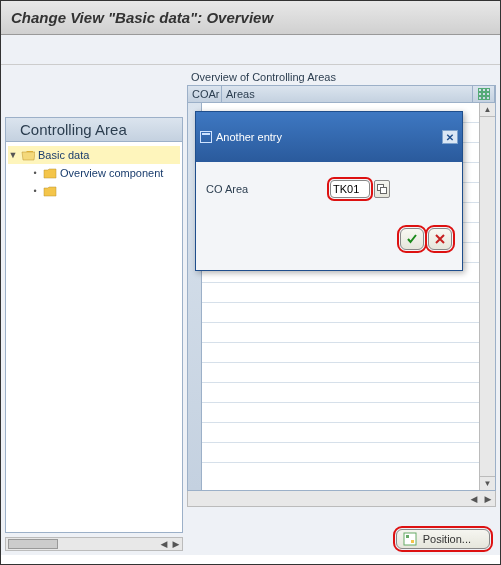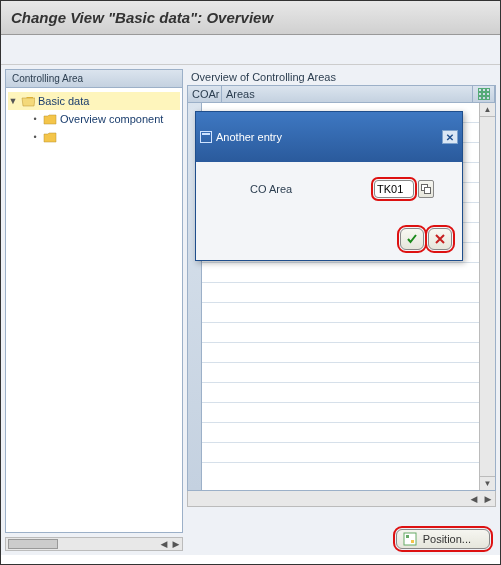--- a/index.html
+++ b/index.html
@@ -35,23 +35,24 @@
     gap: 4px;
   }
   .left-panel {
     width: 178px;
     display: flex;
     flex-direction: column;
   }
   .panel-header {
     background: linear-gradient(#dbe4ee, #c4d1e0);
     border: 1px solid #9cb0c8;
-    padding: 3px 6px;
-    font-size: 10px;
+    padding: 3px 14px;
+    font-size: 15px;
     color: #2c3e50;
+    margin-top: 48px;
   }
   .tree {
     flex: 1;
     background: #fff;
     border: 1px solid #9cb0c8;
     border-top: none;
     padding: 4px 2px;
     overflow: hidden;
   }
   .tree-row {
@@ -206,22 +207,21 @@
     margin-left: auto;
     width: 16px; height: 14px;
     background: #dbe7f5;
     color: #1f4e8c;
     display:flex; align-items:center; justify-content:center;
     font-weight:bold; font-size:10px;
     border: 1px solid #7ea2cc;
     cursor:pointer;
   }
   .modal-body {
-    padding: 18px 10px 10px;
-    margin-left: 44px;
+    padding: 18px 10px 20px;
   }
   .field-row {
     display:flex;
     align-items:center;
     gap:4px;
   }
   .field-label { width: 120px; color:#2c3e50; }
   .field-input {
     width: 40px;
     height: 18px;

